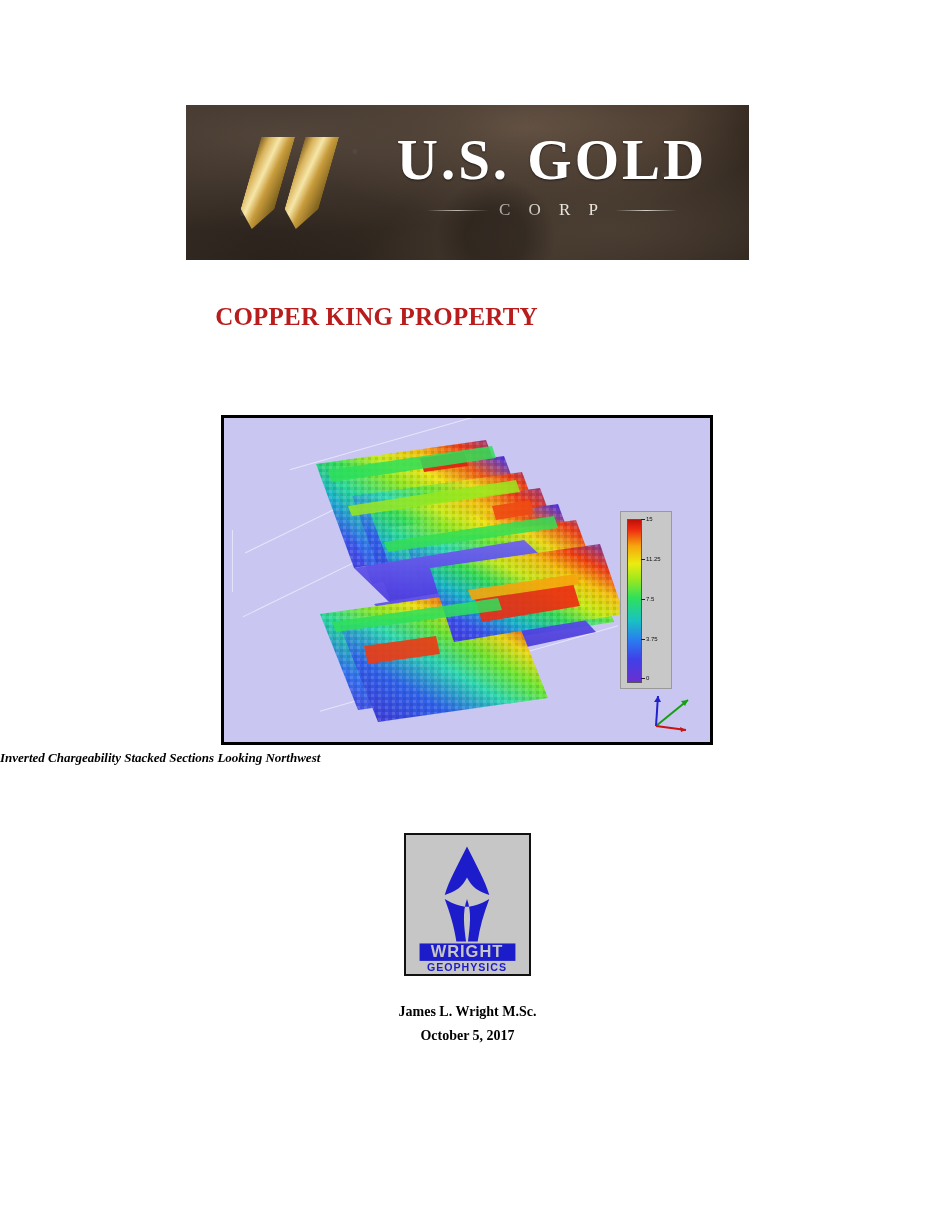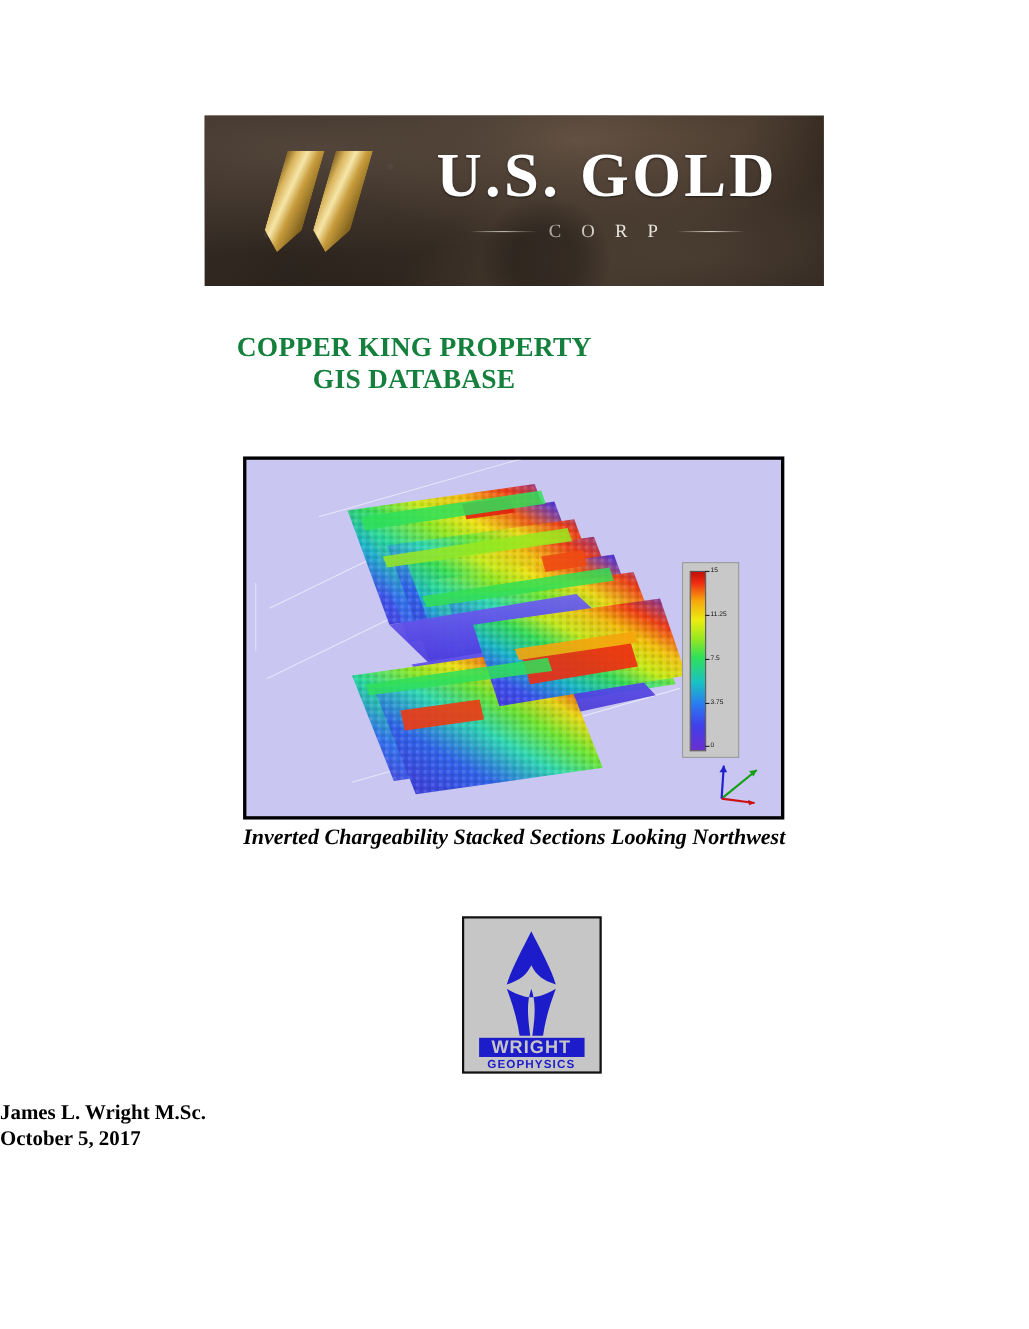--- a/index.html
+++ b/index.html
@@ -105,21 +105,21 @@
   .title-block {
     position: absolute;
     left: 0;
     top: 302px;
     width: 753px;
     text-align: center;
     font-family: "Liberation Serif", serif;
     font-weight: bold;
     font-size: 25px;
     line-height: 29px;
-    color: #15803d;
+    color: #b91c1c;
     letter-spacing: 0.2px;
   }
   .title-block div { white-space: nowrap; }
 
   
   .figure {
     position: absolute;
     left: 221px;
     top: 415px;
     width: 492px;
@@ -188,51 +188,51 @@
     bottom: 10px;
     width: 46px;
     height: 42px;
   }
 
   .fig-caption {
     position: absolute;
     left: 0;
     top: 750px;
     width: 935px;
-    text-align: center;
+    text-align: left;
     font-family: "Liberation Serif", serif;
     font-style: italic;
     font-weight: bold;
-    font-size: 20px;
+    font-size: 13px;
     color: #000000;
   }
 
   
   .wright-logo {
     position: absolute;
     left: 404px;
     top: 833px;
     width: 127px;
     height: 143px;
     background: #c6c6c6;
     border: 2px solid #111111;
     box-sizing: border-box;
-    margin-left: 16px;
   }
   .wright-svg { position: absolute; inset: 0; }
 
   
   .author {
     position: absolute;
     left: 0;
     top: 1000px;
     width: 935px;
+    text-align: center;
     font-family: "Liberation Serif", serif;
     font-weight: bold;
-    font-size: 19px;
+    font-size: 14px;
     line-height: 24px;
     color: #000000;
   }
 </style>
 </head>
 <body>
 
 <div class="page">
 
   <div class="banner">
@@ -245,21 +245,20 @@
       <div class="logo-sub-wrap">
         <span class="logo-rule"></span>
         <span class="logo-sub">C O R P</span>
         <span class="logo-rule"></span>
       </div>
     </div>
   </div>
 
   <div class="title-block">
     <div>COPPER KING PROPERTY</div>
-    <div>GIS DATABASE</div>
   </div>
 
   <div class="figure">
     <div class="fig-inner">
 
       <div class="wire w1"></div>
       <div class="wire w2"></div>
       <div class="wire w3"></div>
       <div class="wire w4"></div>
       <div class="wire w5"></div>

